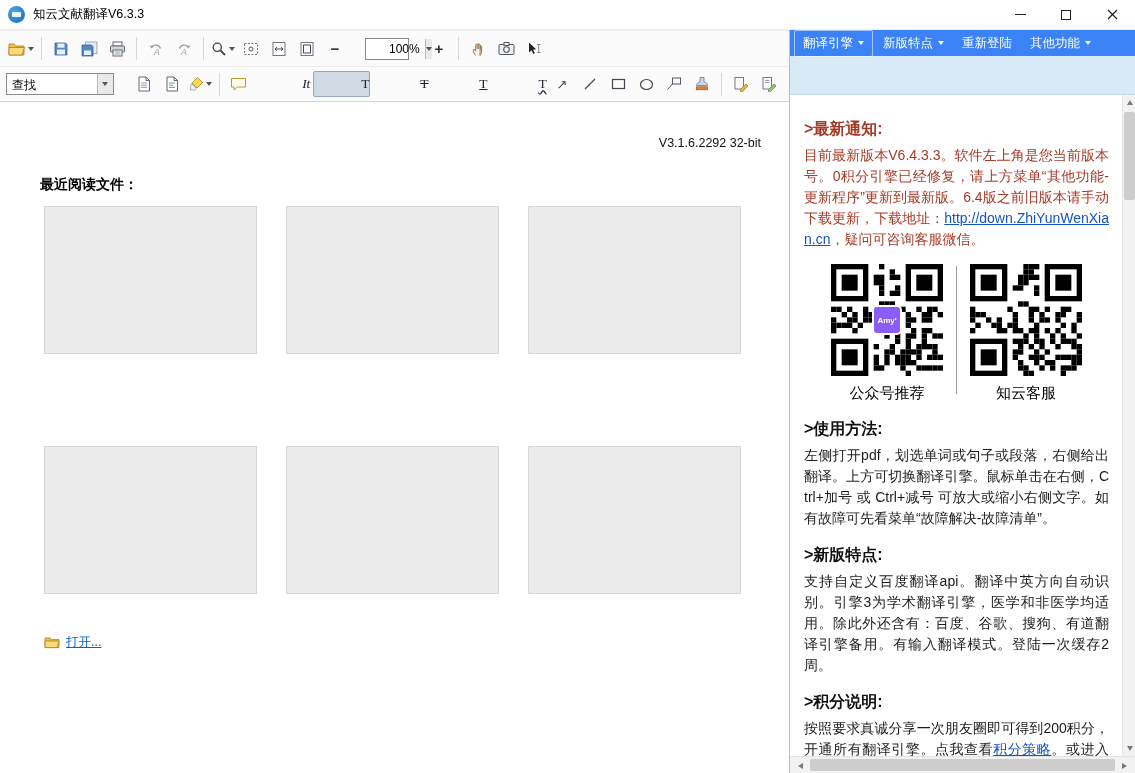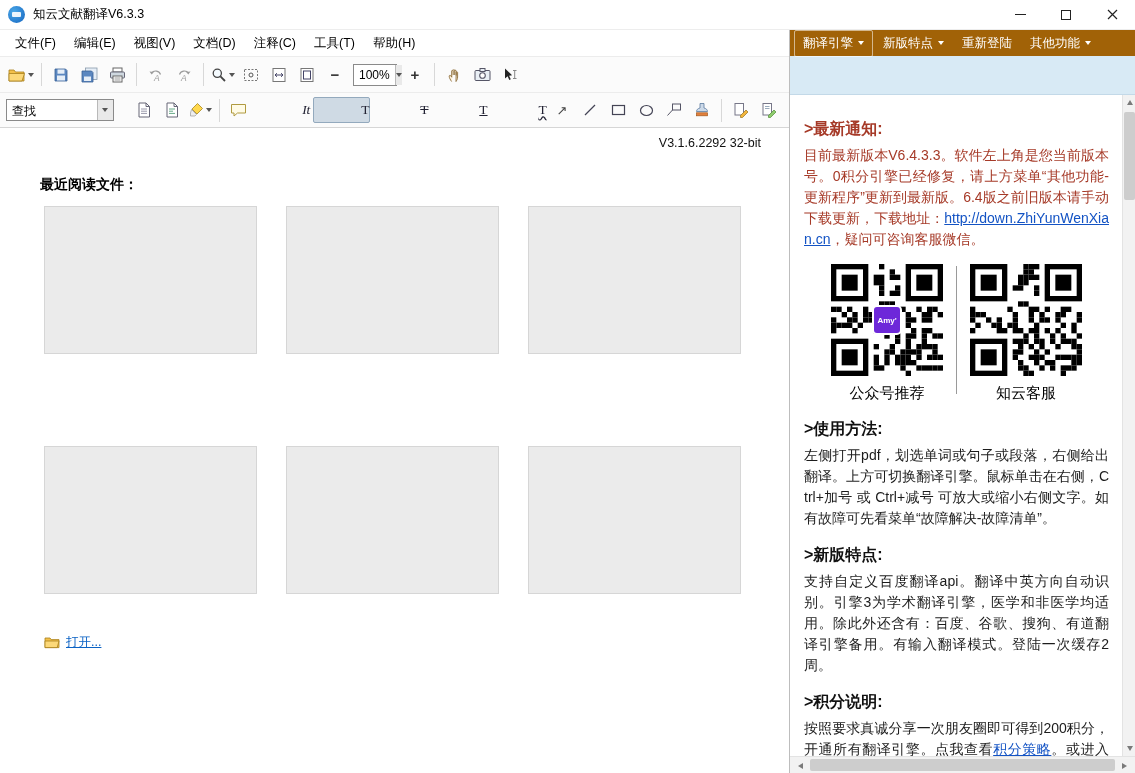--- a/index.html
+++ b/index.html
@@ -34,53 +34,53 @@
   .tt.st { text-decoration:line-through; }
   .tt.sq { text-decoration:underline wavy; }
   .tt.it { font-style:italic; }
   .arrow-g { font-size:13px; color:#444; line-height:1; }
 
   .combo { display:flex; height:22px; border:1px solid #8a8a8a; background:#fff; align-items:stretch; }
   .combo .val { padding:3px 5px 0 5px; font-size:12px; color:#000; }
   .combo .dd { width:16px; background:#e9e9e9; border-left:1px solid #b9b9b9; display:flex; align-items:center; justify-content:center; }
   .find-combo { width:110px; margin-right:16px; }
   .find-combo .val { flex:1; }
-  .zoom-combo { width:44px; margin:0 4px; }
+  .zoom-combo { width:44px; margin:0 16px;padding-left:18px; }
   .zoom-combo .val { flex:1; }
 
   
   .main { position:absolute; left:0; top:98px; width:789px; bottom:0; background:#fff; }
   .version { position:absolute; top:8px; right:28px; font-size:12.5px; color:#111; }
   .recent-heading { position:absolute; left:40px; top:48px; font-size:14px; font-weight:bold; color:#000; }
   .thumb-row { position:absolute; left:44px; display:flex; gap:29px; }
   .thumb-row.r1 { top:78px; }
   .thumb-row.r2 { top:318px; }
   .slot { width:213px; height:148px; background:#ebebeb; border:1px solid #d6d6d6; }
   .open-row { position:absolute; left:44px; top:506px; display:flex; align-items:center; gap:6px; }
   .open-label { font-size:12.5px; color:#0b62c4; text-decoration:underline; cursor:pointer; }
 
   
   .right-panel { position:absolute; left:790px; top:30px; right:0; bottom:0; background:#fff; }
-  .rp-tabs { height:26px; background:#a16207; display:flex; align-items:center; padding-left:4px; }
+  .rp-tabs { height:26px; background:#3b82f6; display:flex; align-items:center; padding-left:4px; }
   .rp-tab { display:flex; align-items:center; gap:5px; color:#fff; font-size:12.5px; padding:4px 8px; margin-right:2px; cursor:default; }
   .rp-tab.boxed { border:1px solid rgba(255,255,255,.55); border-radius:2px; }
   .rp-caret { width:0; height:0; border-left:3.5px solid transparent; border-right:3.5px solid transparent; border-top:4px solid #fff; }
   .rp-strip { height:39px; background:#d8eaf5; border-bottom:1px solid #c3d9e8; }
   .rp-body { position:absolute; left:0; top:65px; right:0; bottom:17px; }
   .rp-content { position:absolute; left:0; top:0; right:13px; bottom:0; overflow:hidden; padding:24px 13px 0 14px; }
   .sec-h { font-size:16px; font-weight:bold; color:#111; margin:16px 0 5px; }
   .sec-h.first { margin-top:0; }
   .sec-p { font-size:14px; line-height:21px; color:#1c1c1c; text-align:justify; word-break:break-all; }
   .red { color:#a63a28; }
   .lnk { color:#1353c4; text-decoration:underline; cursor:pointer; }
 
   .qr-row { display:flex; align-items:flex-start; justify-content:center; gap:13px; margin:14px 0 4px; }
   .qr-box { text-align:center; }
   .qr-wrap { position:relative; width:112px; height:112px; margin:0 auto; background:#fff; }
-  .qr-logo { position:absolute; left:50%; top:50%; transform:translate(-50%,-50%); width:30px; height:30px; background:#6d28d9; border:2px solid #fff; border-radius:5px; color:#fff; font-size:8px; font-weight:bold; display:flex; align-items:center; justify-content:center; }
+  .qr-logo { position:absolute; left:50%; top:50%; transform:translate(-50%,-50%); width:30px; height:30px; background:#8b5cf6; border:2px solid #fff; border-radius:5px; color:#fff; font-size:8px; font-weight:bold; display:flex; align-items:center; justify-content:center; }
   .qr-divider { width:1px; height:128px; background:#9a9a9a; margin-top:2px; }
   .qr-label { font-size:15px; font-weight:normal; color:#000; margin-top:8px; }
 
   
   .vscroll { position:absolute; top:0; right:0; width:13px; bottom:0; background:#f2f2f2; border-left:1px solid #e3e3e3; }
   .vs-btn { position:absolute; left:0; width:13px; height:15px; display:flex; align-items:center; justify-content:center; }
   .vs-btn.up { top:0; } .vs-btn.down { bottom:0; }
   .tri-up { width:0; height:0; border-left:3.5px solid transparent; border-right:3.5px solid transparent; border-bottom:5px solid #7a7a7a; }
   .tri-down { width:0; height:0; border-left:3.5px solid transparent; border-right:3.5px solid transparent; border-top:5px solid #7a7a7a; }
   .tri-left { width:0; height:0; border-top:3.5px solid transparent; border-bottom:3.5px solid transparent; border-right:5px solid #7a7a7a; }
@@ -109,29 +109,20 @@
       <div class="wbtn">
         <svg width="11" height="11" viewBox="0 0 11 11">
             <path d="M1 1l9 9M10 1l-9 9" stroke="#222" stroke-width="1.2"></path>
           </svg>
       </div>
     </div>
   </div>
 
   <div class="left-region">
 
-    <div class="menubar">
-      <span class="menu-item">文件(F)</span>
-      <span class="menu-item">编辑(E)</span>
-      <span class="menu-item">视图(V)</span>
-      <span class="menu-item">文档(D)</span>
-      <span class="menu-item">注释(C)</span>
-      <span class="menu-item">工具(T)</span>
-      <span class="menu-item">帮助(H)</span>
-    </div>
 
     <div class="toolbar tb1">
       <div class="tbtn">
         <svg width="18" height="16" viewBox="0 0 18 16">
             <path d="M1 3h5l1.5 2H16v9H1z" fill="#f3c04a" stroke="#a8801c" stroke-width=".8"></path>
             <path d="M1 6.5h15.5L14 14H1z" fill="#fcd878" stroke="#a8801c" stroke-width=".8"></path>
           </svg>
         <span class="caret"></span>
       </div>
       <div class="tsep"></div>

